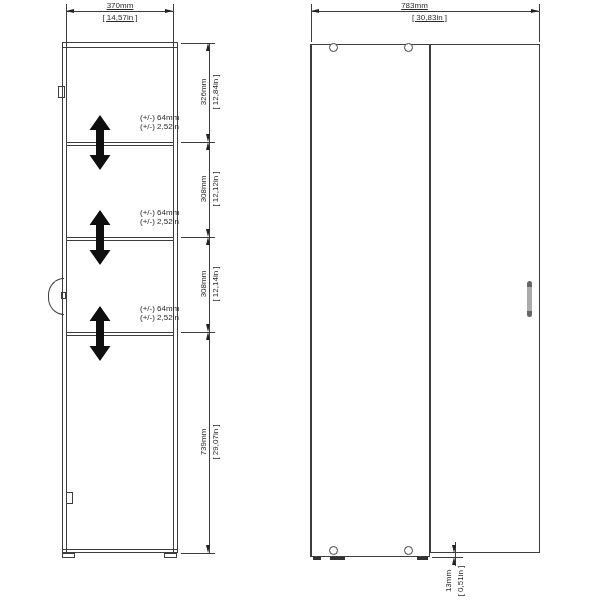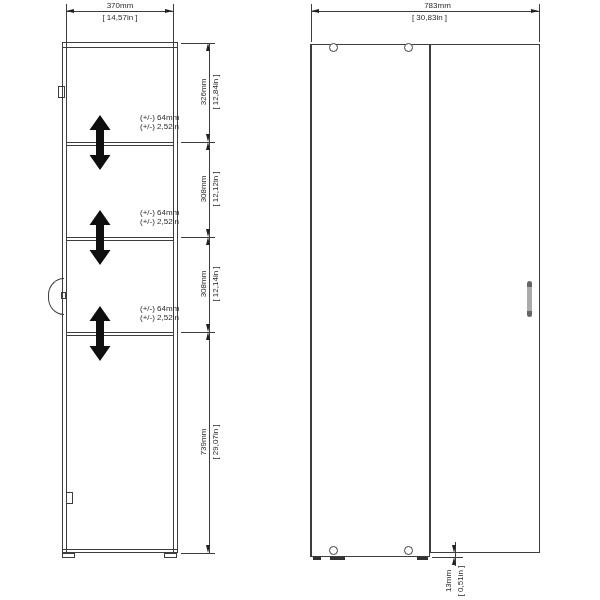--- a/index.html
+++ b/index.html
@@ -1,21 +1,21 @@
 <!DOCTYPE html>
 <html><head>
 <meta charset="utf-8">
 <style>
   html,body{margin:0;padding:0;background:#ffffff;}
   #canvas{position:relative;width:600px;height:600px;background:#ffffff;overflow:hidden;
           font-family:"Liberation Sans", sans-serif;color:#2a2a2a;}
   .ln{position:absolute;background:#3d3d3d;}
   .box{position:absolute;border:1px solid #3d3d3d;box-sizing:border-box;background:transparent;}
   .txt{position:absolute;font-size:8px;line-height:9px;color:#2a2a2a;}
-  .ctr{text-align:center;}
+  .ctr{text-align:center;text-decoration:underline;}
   .rot{position:absolute;font-size:8px;line-height:8px;color:#2a2a2a;white-space:nowrap;
        transform:translate(-50%,-50%) rotate(-90deg);}
   .tri{position:absolute;width:0;height:0;}
   .tri-left {border-top:2.5px solid transparent;border-bottom:2.5px solid transparent;border-right:8px solid #222;}
   .tri-right{border-top:2.5px solid transparent;border-bottom:2.5px solid transparent;border-left:8px solid #222;}
   .tri-up   {border-left:2.5px solid transparent;border-right:2.5px solid transparent;border-bottom:8px solid #222;}
   .tri-down {border-left:2.5px solid transparent;border-right:2.5px solid transparent;border-top:8px solid #222;}
   .adj-arrow{position:absolute;}
   .adj-label span{display:block;font-size:8px;line-height:9px;padding-left:23px;}
   .circle{position:absolute;width:9px;height:9px;border:1px solid #3d3d3d;border-radius:50%;
@@ -128,21 +128,21 @@
 
     <div class="glide" style="left:313px;top:557px;width:8px;height:3px;"></div>
     <div class="glide" style="left:330px;top:557px;width:15px;height:3px;"></div>
     <div class="glide" style="left:417px;top:557px;width:11px;height:3px;"></div>
 
     <div class="ln" style="left:311px;top:4px;width:1px;height:38px;"></div>
     <div class="ln" style="left:539px;top:4px;width:1px;height:38px;"></div>
     <div class="ln" style="left:311px;top:11px;width:229px;height:1px;"></div>
     <div class="tri tri-left" style="left:311px;top:9px;"></div>
     <div class="tri tri-right" style="left:531px;top:9px;"></div>
-    <div class="txt ctr" style="left:311px;top:1px;width:207px;padding-left:23px;">783mm</div>
+    <div class="txt ctr" style="left:311px;top:1px;width:207px;">783mm</div>
     <div class="txt ctr" style="left:311px;top:13px;width:237px;">[ 30,83in ]</div>
 
     <div class="ln" style="left:432px;top:557px;width:31px;height:1px;"></div>
     <div class="ln" style="left:455px;top:542px;width:1px;height:24px;"></div>
     <div class="tri tri-down" style="left:452px;top:545px;"></div>
     <div class="tri tri-up" style="left:452px;top:557px;"></div>
     <div class="rot" style="left:449px;top:581px;">13mm</div>
     <div class="rot" style="left:461px;top:581px;">[ 0,51in ]</div>
   </div>
 

